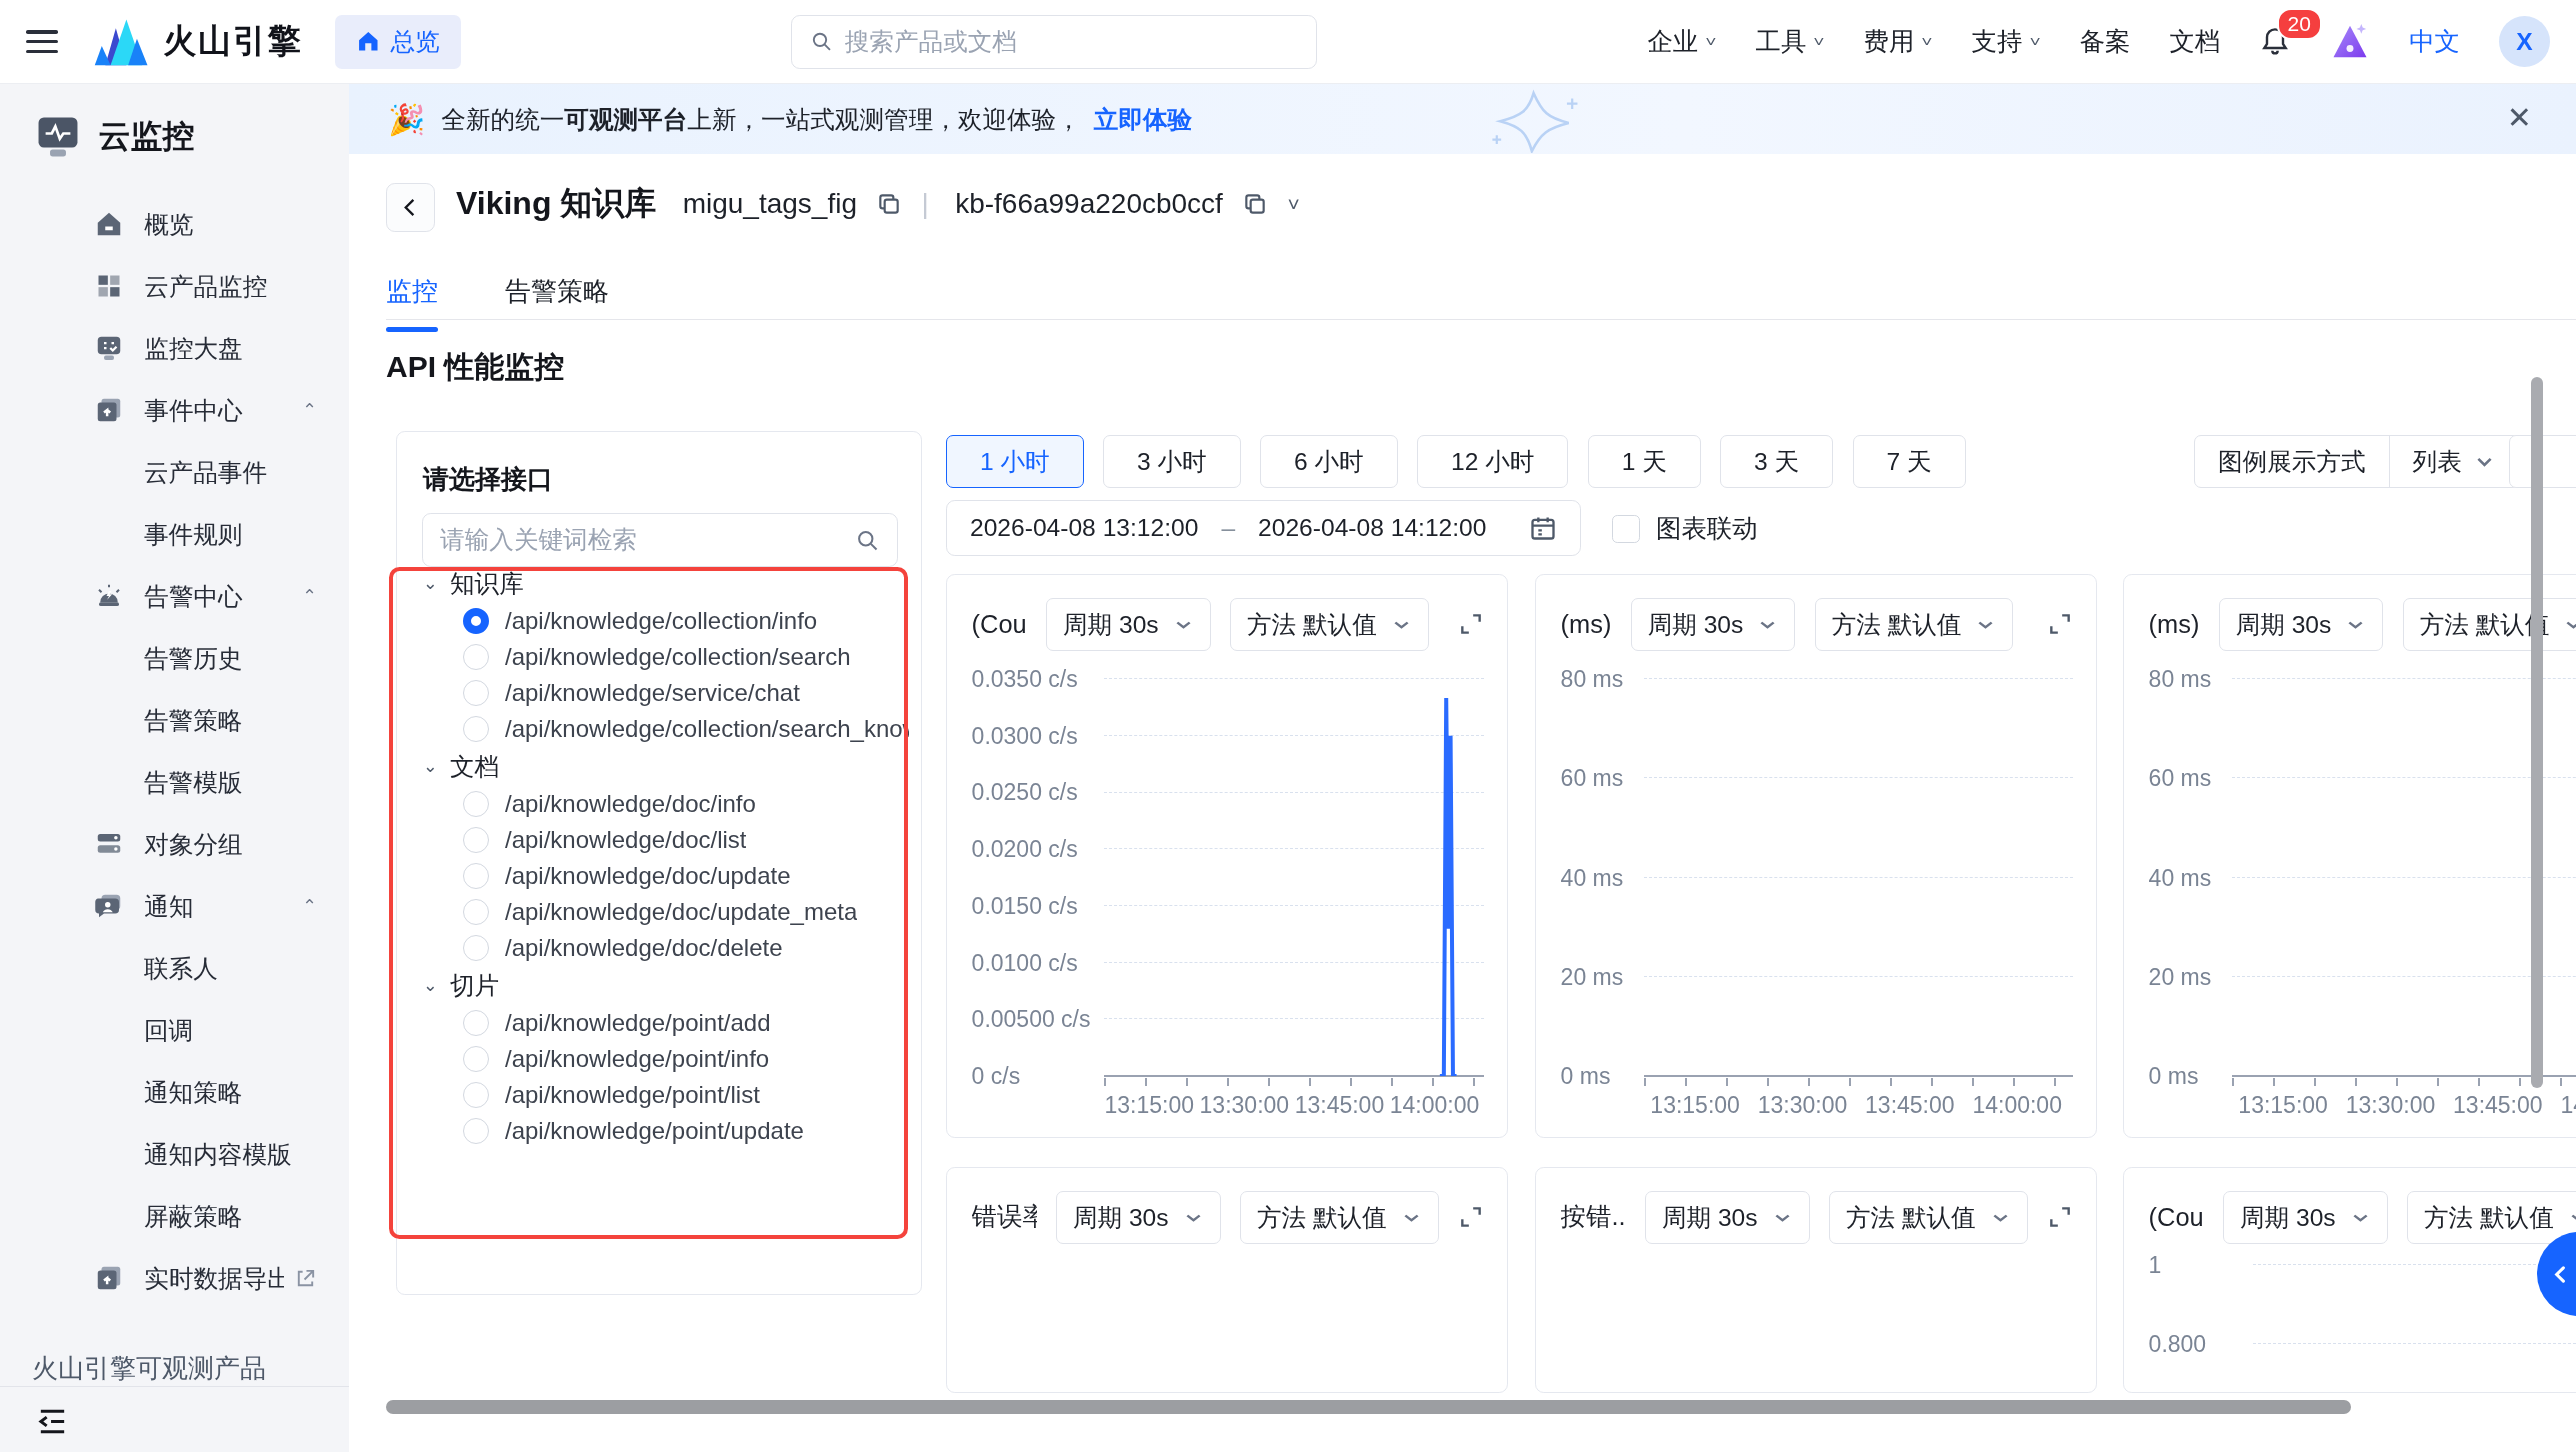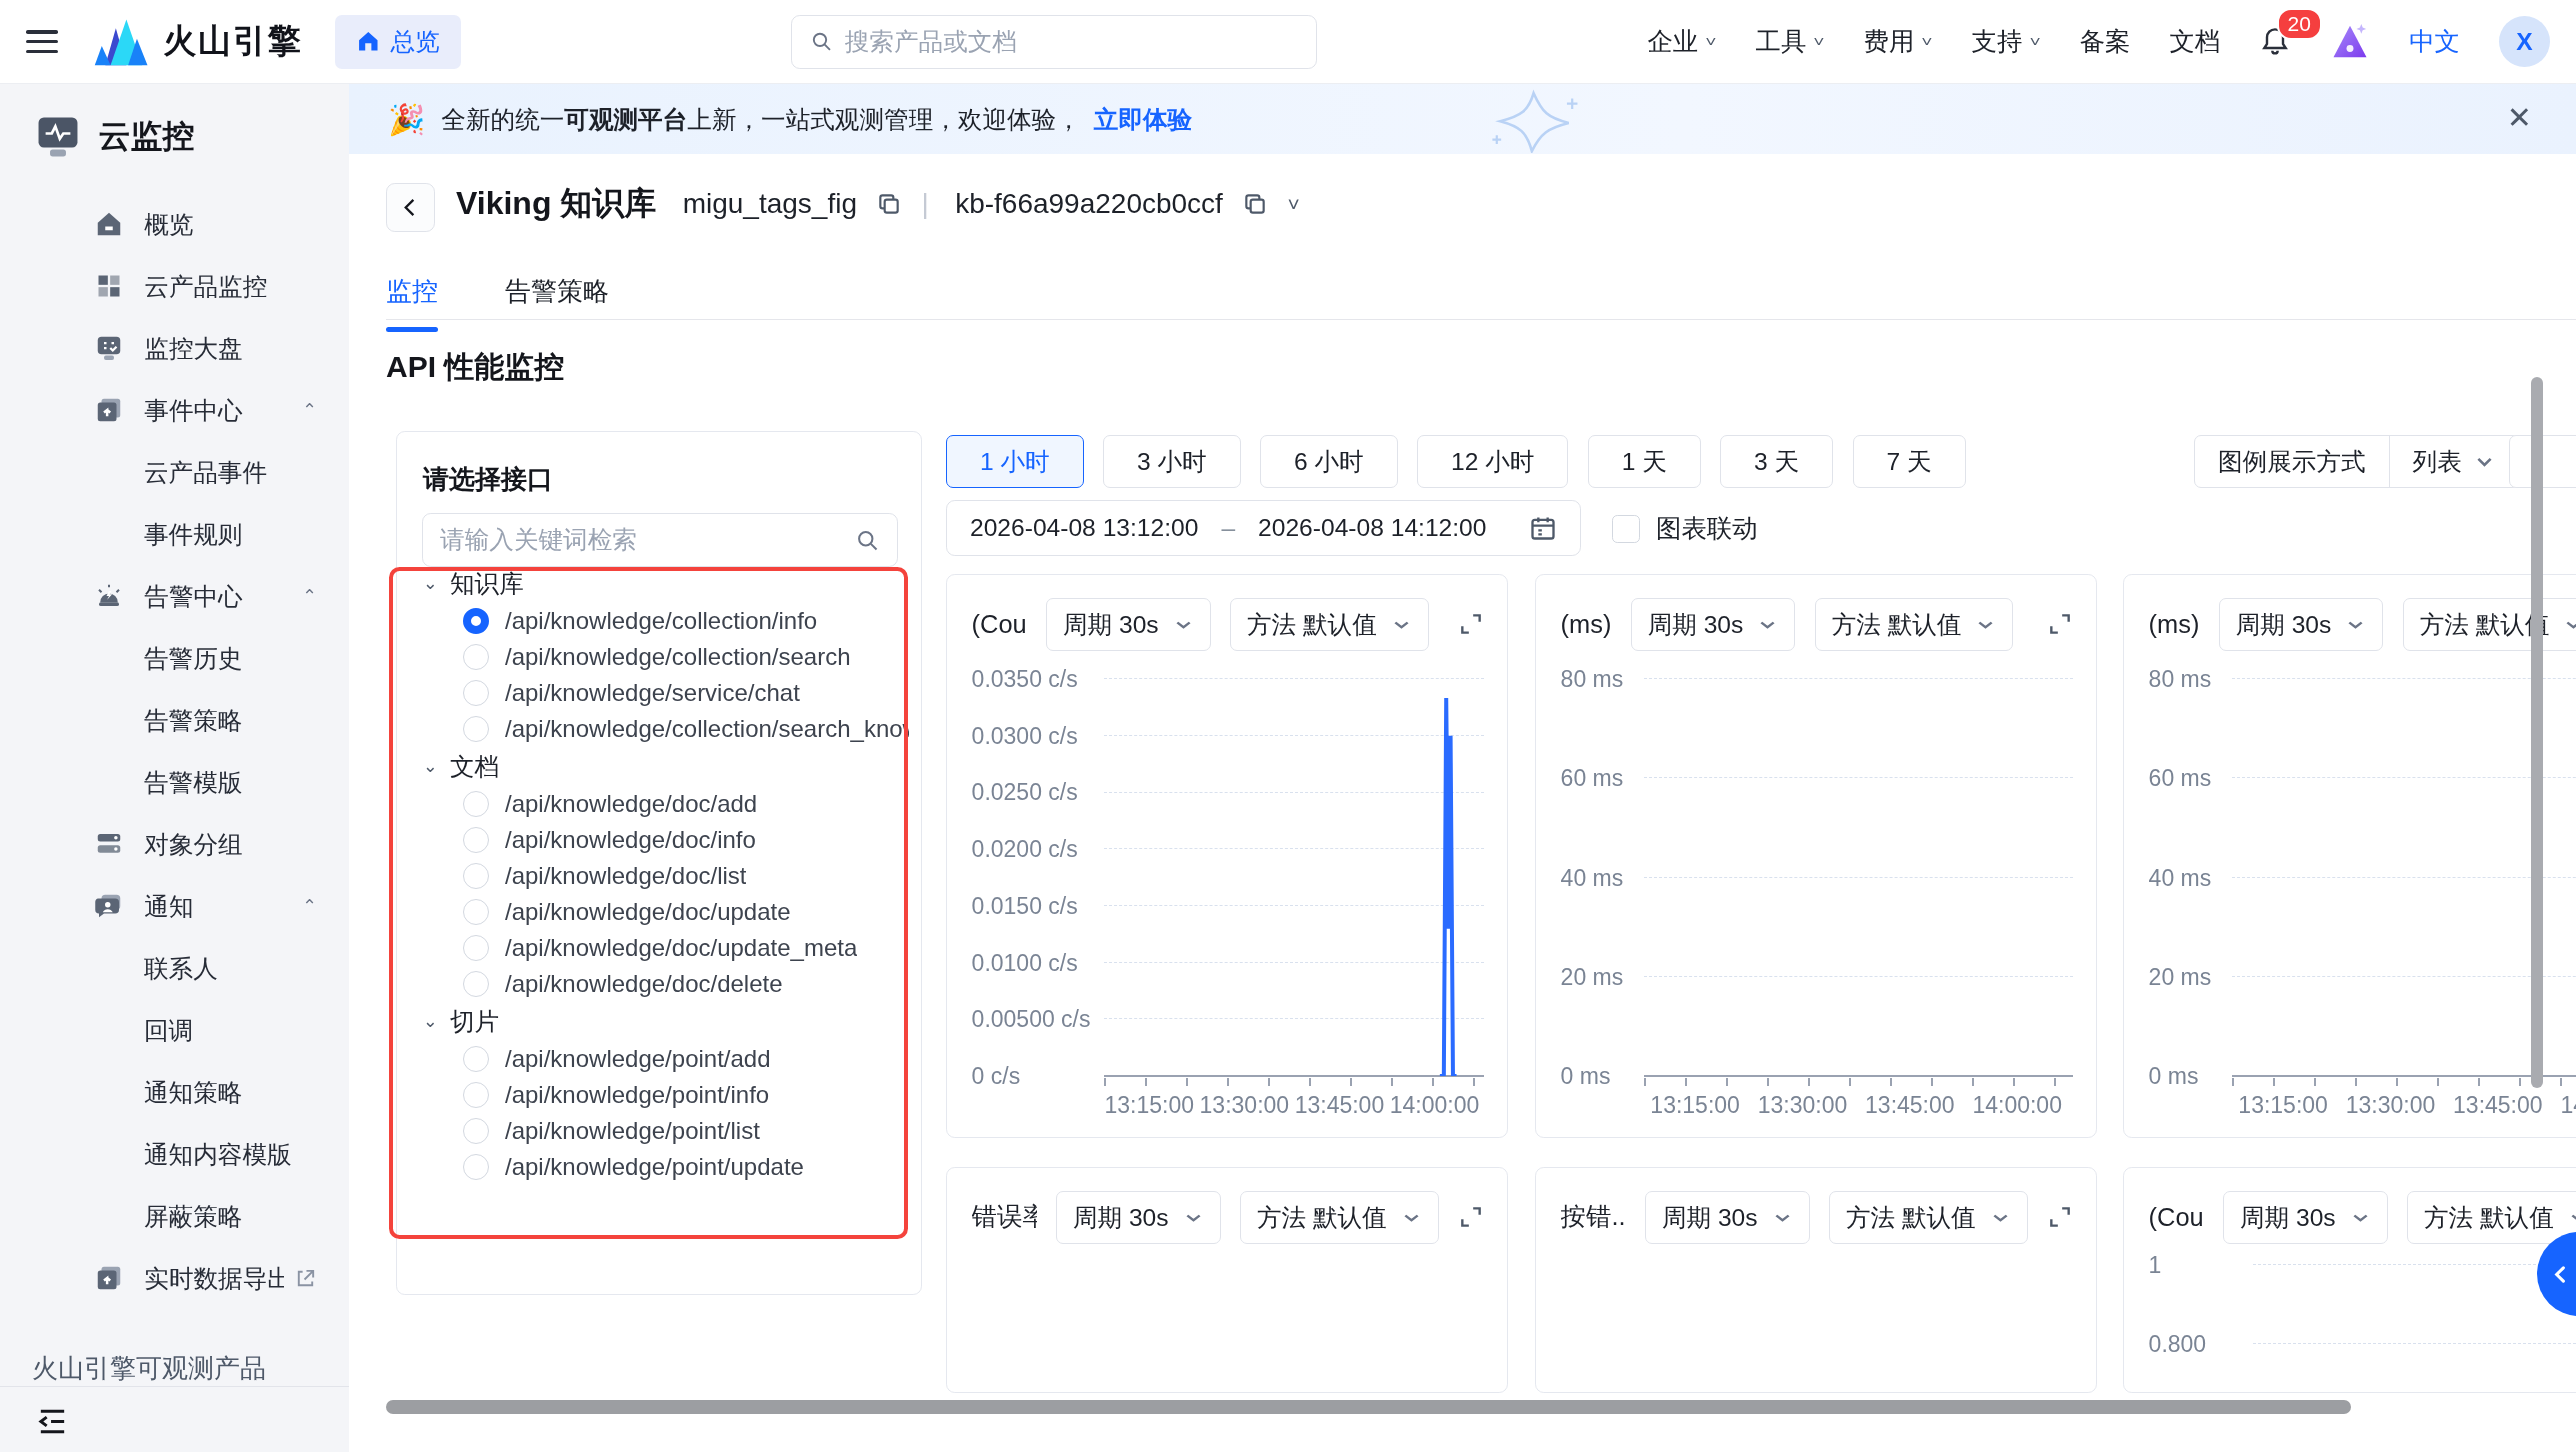--- a/index.html
+++ b/index.html
@@ -438,24 +438,20 @@
         <div class="api-row">
             <span class="radio"></span>
             <span class="albl">/api/knowledge/collection/search_know</span>
           </div>
         <div class="grp-row">
             <span class="grp-chev">⌄</span>
             <span>文档</span>
           </div>
         <div class="api-row">
             <span class="radio"></span>
-            <span class="albl">/api/knowledge/doc/add</span>
-          </div>
-        <div class="api-row">
-            <span class="radio"></span>
             <span class="albl">/api/knowledge/doc/info</span>
           </div>
         <div class="api-row">
             <span class="radio"></span>
             <span class="albl">/api/knowledge/doc/list</span>
           </div>
         <div class="api-row">
             <span class="radio"></span>
             <span class="albl">/api/knowledge/doc/update</span>
           </div>

